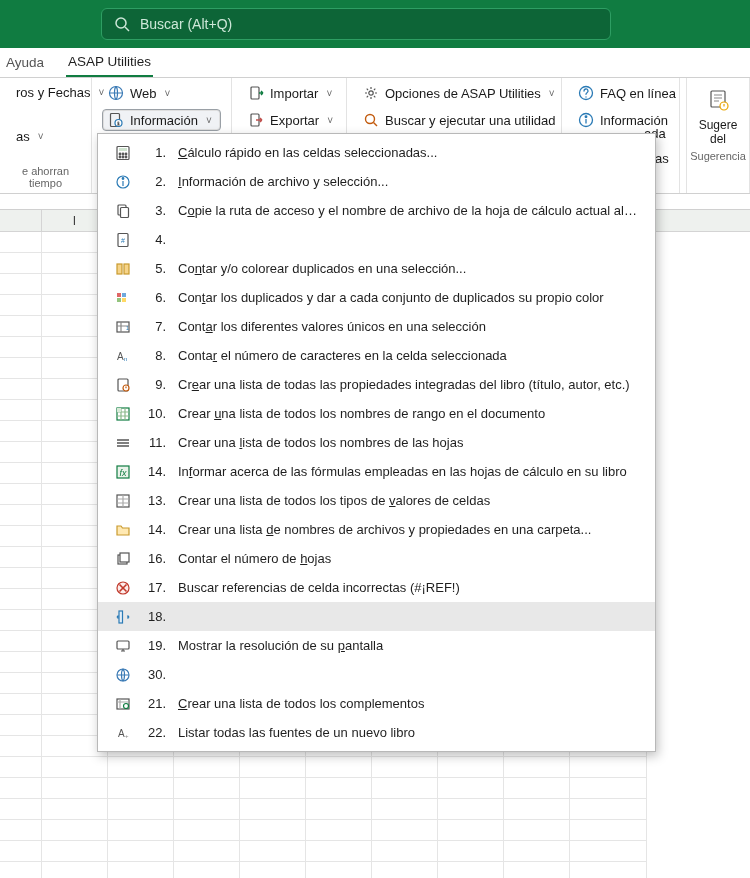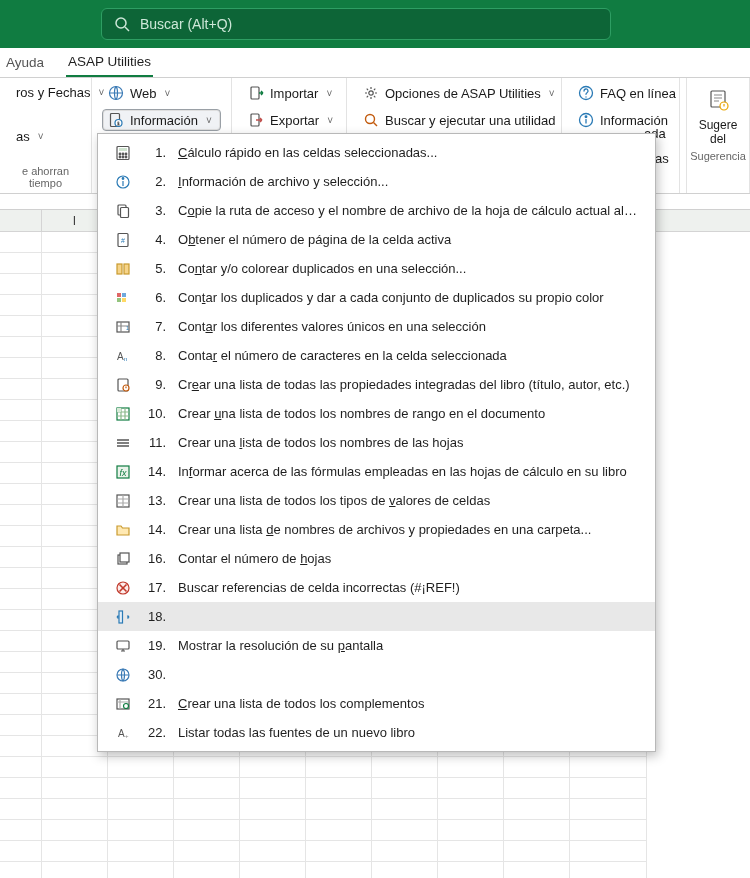--- a/index.html
+++ b/index.html
@@ -763,21 +763,20 @@
       <span class="mi-label">C<u>o</u>pie la ruta de acceso y el nombre de archivo de la hoja de cálculo actual al portapapeles</span>
     </div>
     <div class="menu-item">
       <span class="mi-icon">
         <svg width="16" height="16" viewBox="0 0 16 16" fill="none" stroke-width="1.2" stroke="#555">
           <rect x="3" y="1.5" width="10" height="13" rx="1"></rect>
           <text x="8" y="11" font-size="7" text-anchor="middle" fill="#2a7ab5" stroke="none">#</text>
         </svg>
       </span>
       <span class="mi-num">4.</span>
-      <span class="mi-label">O<u>b</u>tener el número de página de la celda activa</span>
     </div>
     <div class="menu-item">
       <span class="mi-icon">
         <svg width="16" height="16" viewBox="0 0 16 16" fill="none" stroke-width="1.2" stroke="#555">
           <rect x="2" y="3" width="5" height="10" fill="#f6d48a" stroke="#c99a2e"></rect>
           <rect x="9" y="3" width="5" height="10" fill="#f6d48a" stroke="#c99a2e"></rect>
         </svg>
       </span>
       <span class="mi-num">5.</span>
       <span class="mi-label">Co<u>n</u>tar y/o colorear duplicados en una selección...</span>

